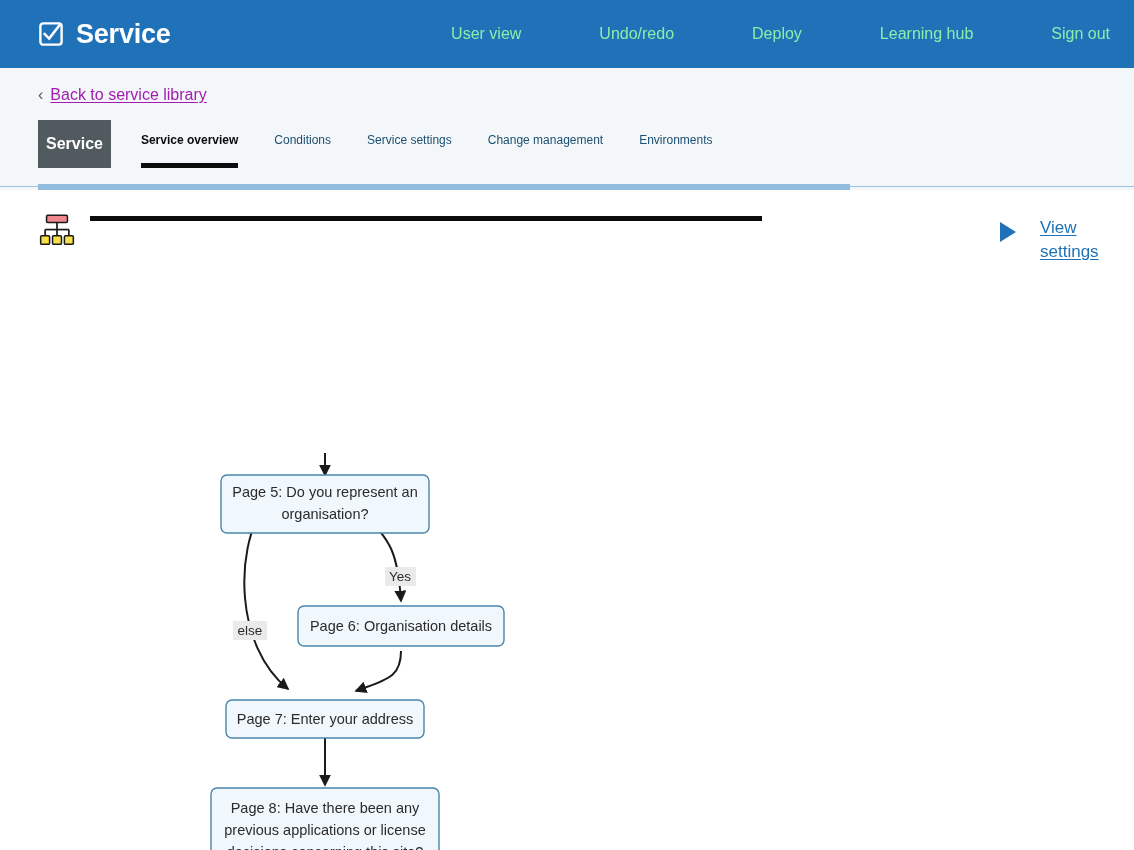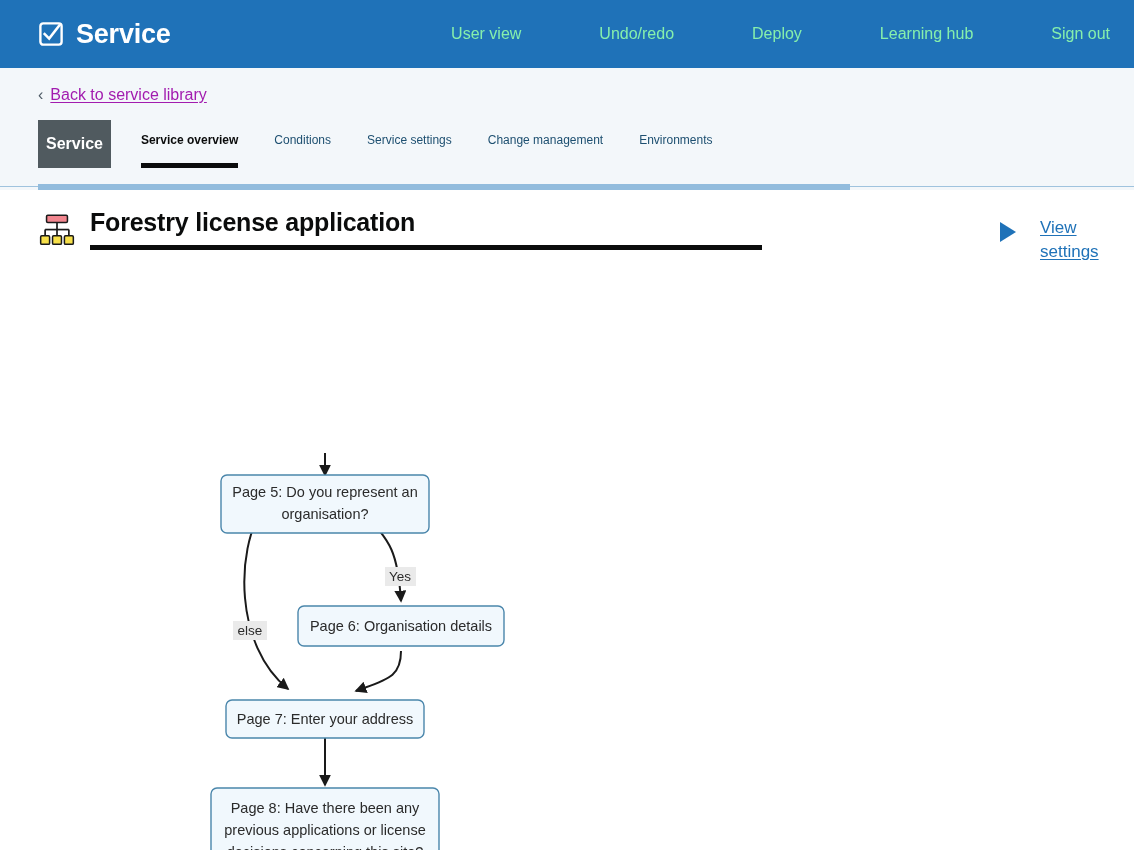--- a/index.html
+++ b/index.html
@@ -260,21 +260,20 @@
       <path d="M7.5 18.5 L32.5 18.5" stroke="#1a1a1a" stroke-width="1.8"></path>
       <path d="M7.5 18.5 L7.5 25" stroke="#1a1a1a" stroke-width="1.8"></path>
       <path d="M20 18.5 L20 25" stroke="#1a1a1a" stroke-width="1.8"></path>
       <path d="M32.5 18.5 L32.5 25" stroke="#1a1a1a" stroke-width="1.8"></path>
       <rect x="2.8" y="25" width="9.4" height="9" rx="1.2" fill="#f7e04a" stroke="#1a1a1a" stroke-width="1.6"></rect>
       <rect x="15.3" y="25" width="9.4" height="9" rx="1.2" fill="#f7e04a" stroke="#1a1a1a" stroke-width="1.6"></rect>
       <rect x="27.8" y="25" width="9.4" height="9" rx="1.2" fill="#f7e04a" stroke="#1a1a1a" stroke-width="1.6"></rect>
     </svg>
 
     <div class="title-block">
-      <h1 class="page-title">Forestry license application</h1>
       <div class="title-rule"></div>
     </div>
 
     <div class="view-settings">
       <span class="tri"></span>
       <a href="#">View settings</a>
     </div>
   </div>
 
   <div class="flow-wrap">

